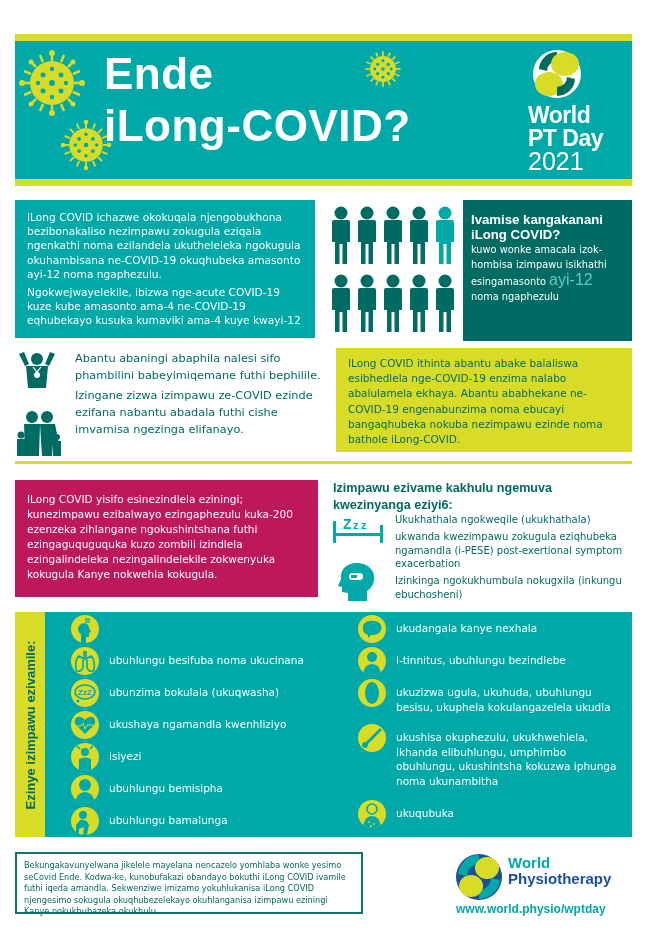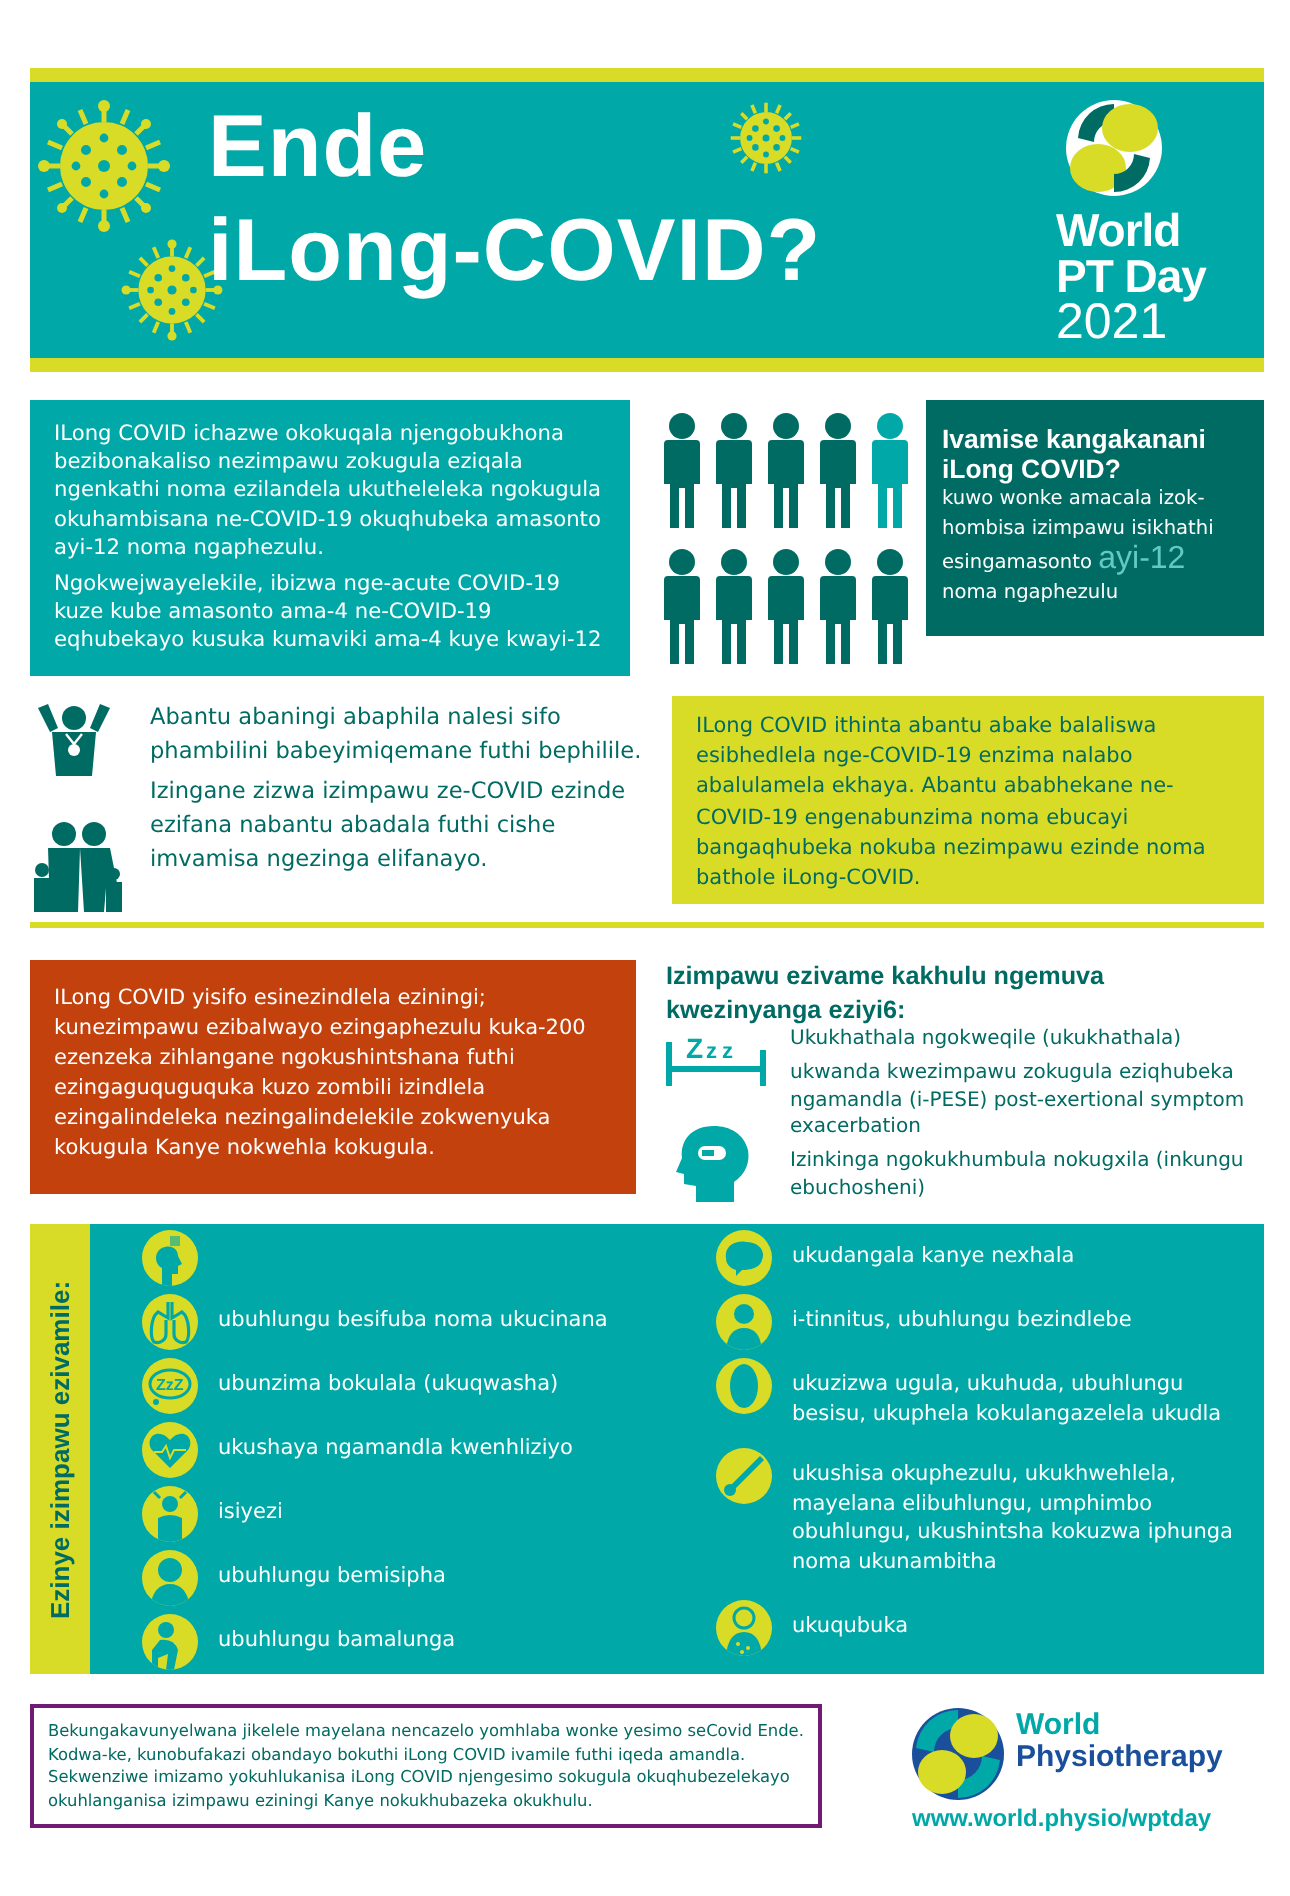--- a/index.html
+++ b/index.html
@@ -15,53 +15,53 @@
   .virus { position: absolute; }
   .wpt-logo { left: 528px; top: 47px; width: 100px; }
   .wpt-text { left: 528px; top: 104px; color: #fff; font-family: "Liberation Sans", sans-serif; line-height: 23px; }
   .wpt-text .b { font-weight: bold; font-size: 23px; letter-spacing: -0.5px; display: block; }
   .wpt-text .y { font-size: 25px; display: block; font-weight: normal; }
 
   
   .box1 { left: 15px; top: 200px; width: 300px; height: 138px; background: #00a9a8; color: #fff; padding: 10px 12px; font-size: 10.6px; line-height: 14.2px; }
   .box1 p + p { margin-top: 4px; }
   .people { left: 330px; top: 206px; width: 130px; height: 130px; }
-  .box2 { left: 463px; top: 200px; width: 169px; height: 118px; background: #006b63; color: #fff; padding: 12px 8px; }
+  .box2 { left: 463px; top: 200px; width: 169px; height: 141px; background: #006b63; color: #fff; padding: 12px 8px; }
   .box2 .q { font-family: "Liberation Sans", sans-serif; font-weight: bold; font-size: 13.2px; line-height: 15px; }
   .box2 .big { color: #62c9c3; font-size: 16.5px; line-height: 20px; margin-top: 5px; font-family: "Liberation Sans", sans-serif; }
   .box2 .sm { font-size: 9.8px; line-height: 15px; }
   .box2 .hl { color: #62c9c3; font-size: 16px; font-family: "Liberation Sans", sans-serif; }
 
   
   .r2-icon1 { left: 17px; top: 350px; width: 40px; height: 38px; }
   .r2-icon2 { left: 15px; top: 410px; width: 48px; height: 46px; }
   .r2-text { left: 75px; top: 350px; width: 250px; font-size: 11.3px; line-height: 17.3px; color: #006b63; }
   .r2-text p + p { margin-top: 2px; }
   .box3 { left: 336px; top: 348px; width: 296px; height: 104px; background: #d9dc27; color: #006b63; padding: 8px 12px; font-size: 10.5px; line-height: 15.2px; }
   .divider { left: 15px; top: 461px; width: 617px; height: 3px; background: #d9dc27; }
 
   
-  .box4 { left: 15px; top: 480px; width: 303px; height: 117px; background: #c2410c; color: #fff; padding: 12px 12px; font-size: 10.5px; line-height: 15px; }
+  .box4 { left: 15px; top: 480px; width: 303px; height: 117px; background: #be185d; color: #fff; padding: 12px 12px; font-size: 10.5px; line-height: 15px; }
   .sym-title { left: 333px; top: 480px; width: 300px; font-family: "Liberation Sans", sans-serif; font-weight: bold; font-size: 12.6px; line-height: 16.5px; color: #006b63; }
   .sym-icon-bed { left: 333px; top: 513px; width: 50px; height: 30px; }
   .sym-icon-head { left: 337px; top: 561px; width: 40px; height: 40px; }
   .sym-list { left: 395px; top: 513px; width: 240px; font-size: 10px; line-height: 13.8px; color: #006b63; }
   .sym-list li { list-style: none; margin-bottom: 3px; }
 
   
   .panel { left: 15px; top: 612px; width: 617px; height: 225px; background: #00a9a8; }
   .panel-strip { left: 15px; top: 612px; width: 30px; height: 225px; background: #d9dc27; }
   .panel-label { left: 15px; top: 612px; width: 30px; height: 225px; }
   .panel-label span { position: absolute; left: 50%; top: 50%; transform: translate(-50%,-50%) rotate(-90deg); white-space: nowrap; font-family: "Liberation Sans", sans-serif; font-weight: bold; font-size: 13px; color: #006b63; }
   .item { position: absolute; display: flex; align-items: flex-start; color: #fff; font-size: 10.5px; line-height: 14.5px; }
   .item .ic { width: 28px; height: 28px; border-radius: 50%; background: #d9dc27; flex: 0 0 28px; margin-right: 10px; position: relative; overflow: hidden; }
   .item .tx { padding-top: 6px; }
 
   
-  .foot { left: 15px; top: 852px; width: 396px; height: 62px; border: 2px solid #701a75; padding: 6px 7px; font-size: 8.2px; line-height: 11.5px; color: #006b63; }
+  .foot { left: 15px; top: 852px; width: 348px; height: 62px; border: 2px solid #0f766e; padding: 6px 7px; font-size: 8.2px; line-height: 11.5px; color: #006b63; }
   .wp-logo { left: 454px; top: 852px; width: 50px; height: 50px; }
   .wp-name { left: 508px; top: 855px; font-family: "Liberation Sans", sans-serif; font-weight: bold; font-size: 15px; line-height: 15.5px; }
   .wp-name .w { color: #00a9a8; display: block; }
   .wp-name .p { color: #1a4f9c; display: block; }
   .wp-url { left: 456px; top: 902px; font-family: "Liberation Sans", sans-serif; font-weight: bold; font-size: 12px; color: #00a9a8; }
 </style>
 </head>
 <body>
 
 <div class="abs hdr-bar-top"></div>
@@ -371,21 +371,21 @@
   <span class="ic"><svg width="28" height="28" viewBox="0 0 28 28">
         <ellipse cx="14" cy="14" rx="7" ry="11" fill="#00a9a8"></ellipse>
       </svg></span>
   <span class="tx">ukuzizwa ugula, ukuhuda, ubuhlungu besisu, ukuphela kokulangazelela ukudla</span>
 </div>
 <div class="item" style="left:358px;top:724px;width:270px">
   <span class="ic"><svg width="28" height="28" viewBox="0 0 28 28">
         <path d="M22 4 L24 6 L9 21 L7 19 Z" fill="#00a9a8"></path>
         <circle cx="7" cy="21" r="3" fill="#00a9a8"></circle>
       </svg></span>
-  <span class="tx">ukushisa okuphezulu, ukukhwehlela, mayelana elibuhlungu, umphimbo obuhlungu, ukushintsha kokuzwa iphunga noma ukunambitha</span>
+  <span class="tx">ukushisa okuphezulu, ukukhwehlela, ikhanda elibuhlungu, umphimbo obuhlungu, ukushintsha kokuzwa iphunga noma ukunambitha</span>
 </div>
 <div class="item" style="left:358px;top:800px;width:270px">
   <span class="ic"><svg width="28" height="28" viewBox="0 0 28 28">
         <circle cx="14" cy="9" r="5" fill="none" stroke="#00a9a8" stroke-width="1.5"></circle>
         <path d="M5 28 Q6 16 14 16 Q22 16 23 28 Z" fill="#00a9a8"></path>
         <circle cx="11" cy="22" r="1" fill="#d9dc27"></circle>
         <circle cx="16" cy="24" r="1" fill="#d9dc27"></circle>
         <circle cx="13" cy="26" r="1" fill="#d9dc27"></circle>
       </svg></span>
   <span class="tx">ukuqubuka</span>

